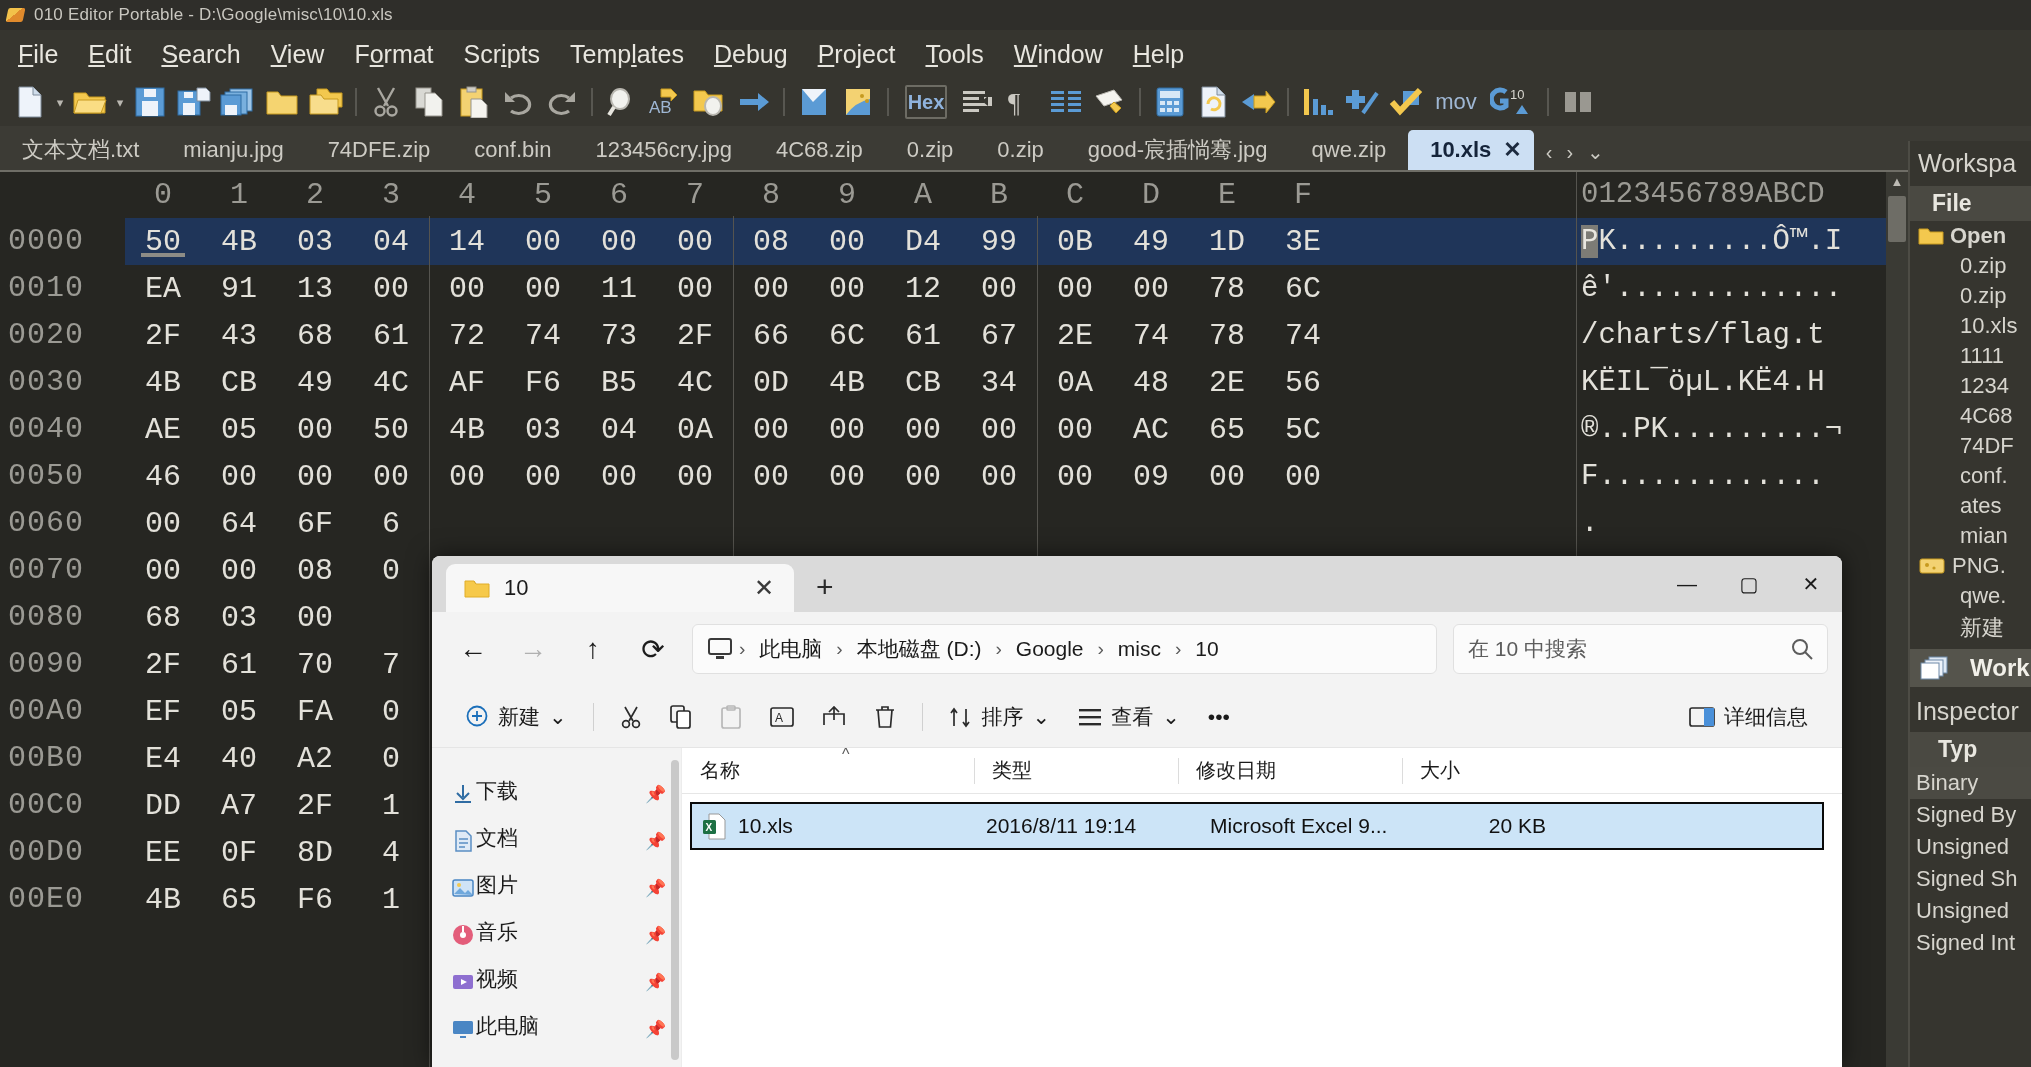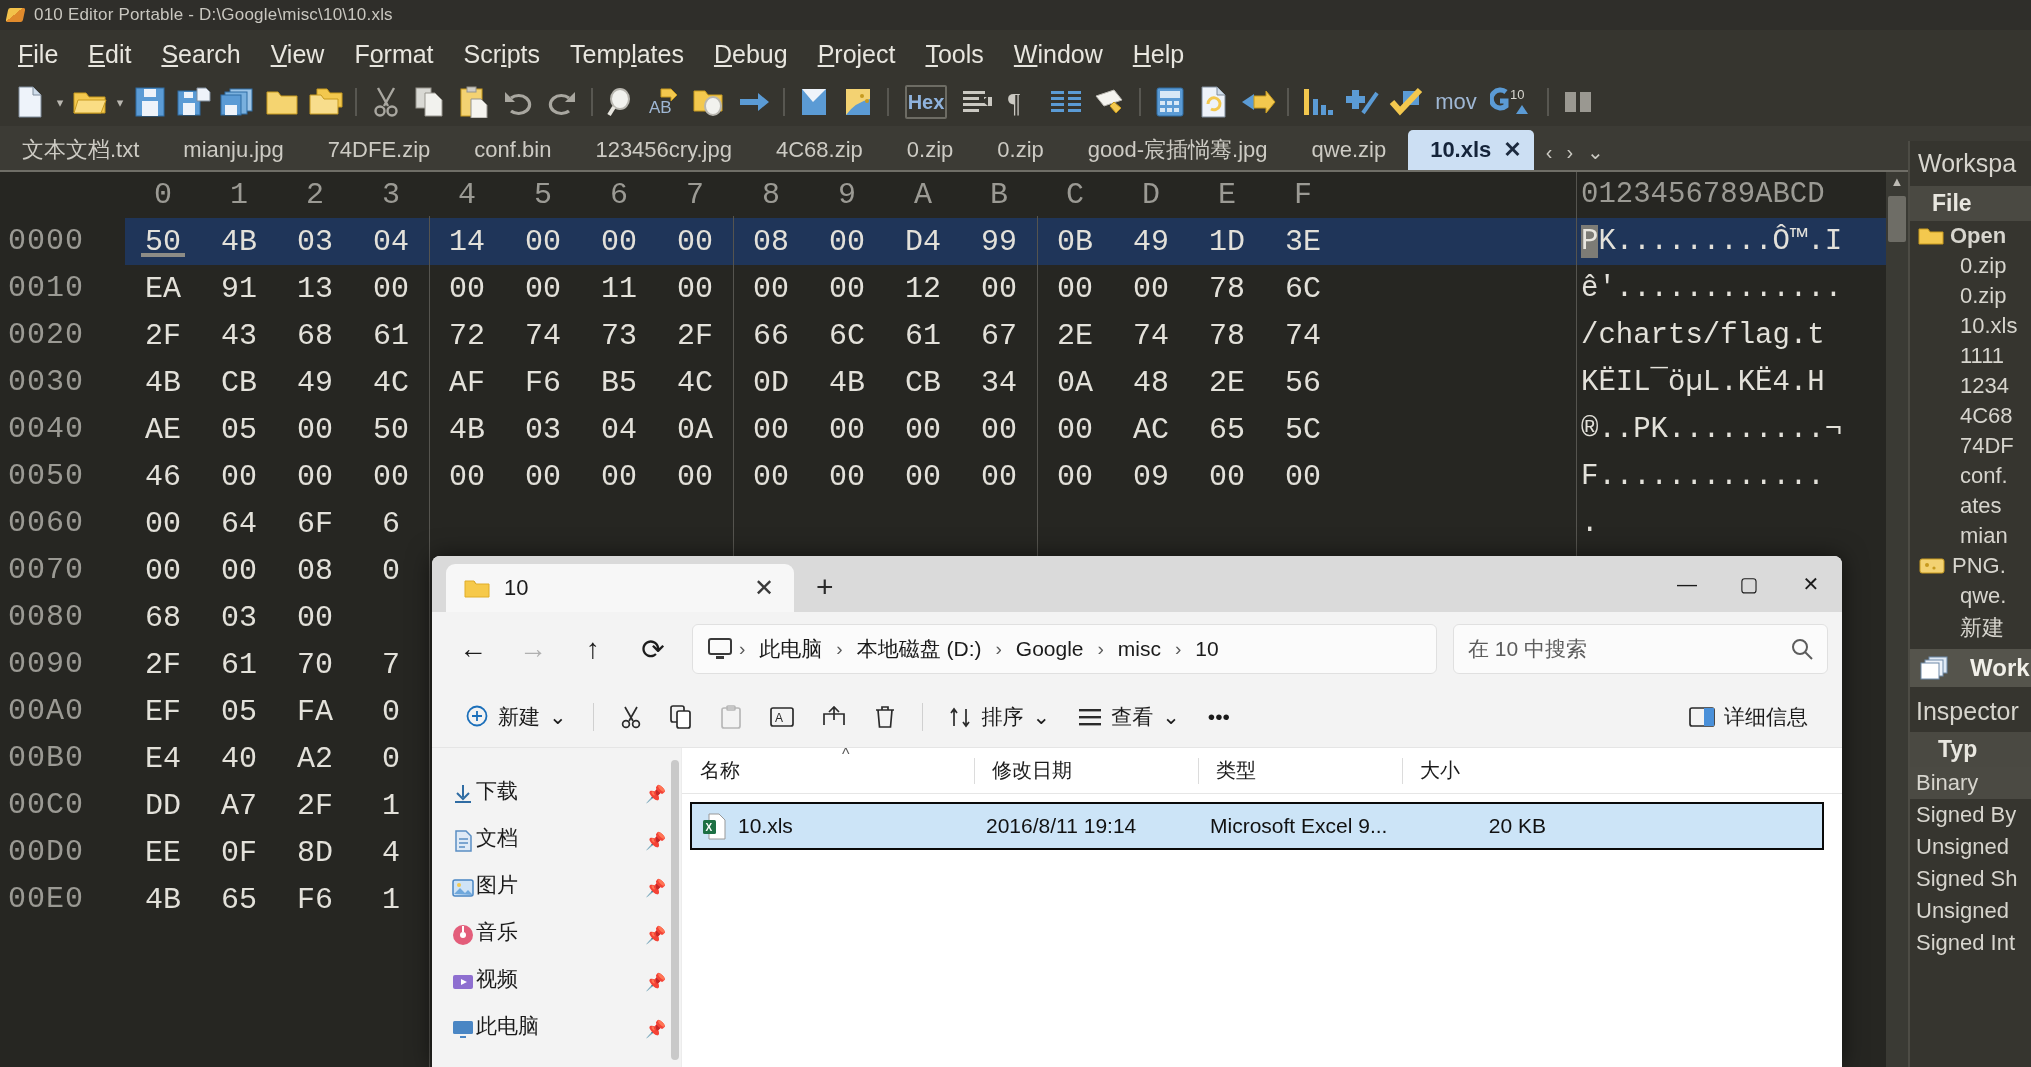--- a/index.html
+++ b/index.html
@@ -1078,22 +1078,22 @@
         </div>
         <div class="side-scroll"></div>
       </div>
 
       <div class="ex-list">
         <div class="list-head">
           <div class="lh-cell" style="width:292px">
             <span>名称</span>
             <span class="sort-caret">^</span>
           </div>
+          <div class="lh-cell" style="width:204px">类型</div>
           <div class="lh-cell" style="width:224px">修改日期</div>
-          <div class="lh-cell" style="width:204px">类型</div>
           <div class="lh-cell" style="width:160px">大小</div>
         </div>
         <div class="list-row">
           <div class="lr-cell" style="width:284px">
             <svg class="xls-ico" viewBox="0 0 24 27">
                 <path d="M7 1h10l6 6v19H7z" fill="#fff" stroke="#999"></path>
                 <rect x="1" y="7" width="13" height="14" rx="1.5" fill="#1d7044"></rect>
                 <text x="3.5" y="17.5" font-size="10" fill="#fff" font-family="Liberation Sans" font-weight="bold">X</text>
               </svg>
             <span>10.xls</span>

